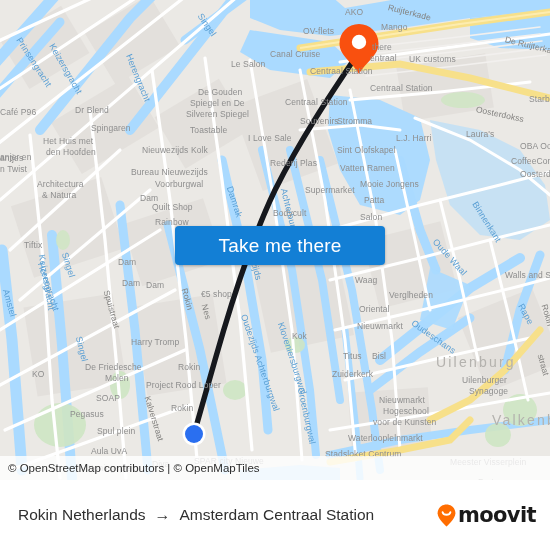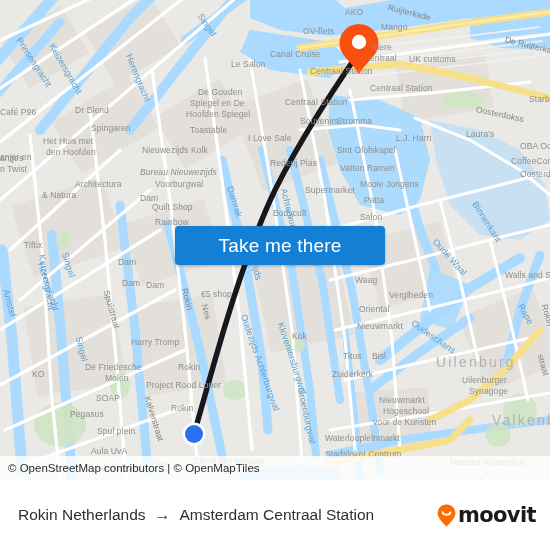--- a/index.html
+++ b/index.html
@@ -308,37 +308,37 @@
         <div class="map-label district" style="left: 436px; top: 355px;">Uilenburg</div>
         <div class="map-label district" style="left: 492px; top: 413px;">Valkenburg</div>
         <div class="map-label poi" style="left: 75px; top: 106px;">Dr Blend</div>
         <div class="map-label poi" style="left: 91px; top: 124px;">Spingaren</div>
         <div class="map-label poi" style="left: 43px; top: 137px;">Het Huis met</div>
         <div class="map-label poi" style="left: 46px; top: 148px;">den Hoofden</div>
         <div class="map-label poi" style="left: 0px; top: 108px;">Café P96</div>
         <div class="map-label poi" style="left: 0px; top: 154px;">antjes</div>
         <div class="map-label poi" style="left: 0px; top: 153px;">anjer en</div>
         <div class="map-label poi" style="left: 0px; top: 165px;">n Twist</div>
-        <div class="map-label poi" style="left: 37px; top: 180px; padding-left: 38px;">Architectura</div>
+        <div class="map-label poi" style="left: 37px; top: 180px;">Architectura</div>
         <div class="map-label poi" style="left: 42px; top: 191px;">&amp; Natura</div>
         <div class="map-label poi" style="left: 24px; top: 241px;">Tiftix</div>
         <div class="map-label poi" style="left: 118px; top: 258px;">Dam</div>
         <div class="map-label poi" style="left: 140px; top: 194px;">Dam</div>
         <div class="map-label poi" style="left: 122px; top: 279px;">Dam</div>
         <div class="map-label poi" style="left: 146px; top: 281px;">Dam</div>
         <div class="map-label poi" style="left: 231px; top: 60px;">Le Salon</div>
         <div class="map-label poi" style="left: 303px; top: 27px;">OV-flets</div>
         <div class="map-label poi" style="left: 270px; top: 50px;">Canal Cruise</div>
         <div class="map-label poi" style="left: 198px; top: 88px;">De Gouden</div>
         <div class="map-label poi" style="left: 190px; top: 99px;">Spiegel en De</div>
-        <div class="map-label poi" style="left: 186px; top: 110px;">Hoofden Spiegel</div>
+        <div class="map-label poi" style="left: 186px; top: 110px;">Silveren Spiegel</div>
         <div class="map-label poi" style="left: 190px; top: 126px;">Toastable</div>
         <div class="map-label poi" style="left: 248px; top: 134px;">I Love Sale</div>
         <div class="map-label poi" style="left: 142px; top: 146px;">Nieuwezijds Kolk</div>
-        <div class="map-label poi" style="left: 140px; top: 168px; font-style: italic;">Bureau Nieuwezijds</div>
+        <div class="map-label poi" style="left: 131px; top: 168px;">Bureau Nieuwezijds</div>
         <div class="map-label poi" style="left: 155px; top: 180px;">Voorburgwal</div>
         <div class="map-label poi" style="left: 152px; top: 203px;">Quilt Shop</div>
         <div class="map-label poi" style="left: 155px; top: 218px;">Rainbow</div>
         <div class="map-label poi" style="left: 285px; top: 98px;">Centraal Station</div>
         <div class="map-label poi" style="left: 310px; top: 67px;">Centraal Station</div>
         <div class="map-label poi" style="left: 370px; top: 84px;">Centraal Station</div>
         <div class="map-label poi" style="left: 300px; top: 117px;">Souvenirs</div>
         <div class="map-label poi" style="left: 337px; top: 117px;">Stromma</div>
         <div class="map-label poi" style="left: 270px; top: 159px;">Rederij Plas</div>
         <div class="map-label poi" style="left: 305px; top: 186px;">Supermarket</div>
@@ -353,21 +353,21 @@
         <div class="map-label poi" style="left: 357px; top: 322px;">Nieuwmarkt</div>
         <div class="map-label poi" style="left: 292px; top: 332px;">Kok</div>
         <div class="map-label poi" style="left: 343px; top: 352px;">Titus</div>
         <div class="map-label poi" style="left: 372px; top: 352px;">Bisl</div>
         <div class="map-label poi" style="left: 332px; top: 370px;">Zuiderkerk</div>
         <div class="map-label poi" style="left: 389px; top: 291px;">Verglheden</div>
         <div class="map-label poi" style="left: 505px; top: 271px;">Walls and Ski</div>
         <div class="map-label poi" style="left: 379px; top: 396px;">Nieuwmarkt</div>
         <div class="map-label poi" style="left: 383px; top: 407px;">Hogeschool</div>
         <div class="map-label poi" style="left: 373px; top: 418px;">voor de Kunsten</div>
-        <div class="map-label poi" style="left: 325px; top: 434px;">Waterlooplelnmarkt</div>
+        <div class="map-label poi" style="left: 348px; top: 434px;">Waterlooplelnmarkt</div>
         <div class="map-label poi" style="left: 325px; top: 450px;">Stadsloket Centrum</div>
         <div class="map-label poi" style="left: 462px; top: 376px;">Uilenburger</div>
         <div class="map-label poi" style="left: 469px; top: 387px;">Synagoge</div>
         <div class="map-label poi" style="left: 450px; top: 458px;">Meester Visserplein</div>
         <div class="map-label poi" style="left: 478px; top: 478px;">Portugese</div>
         <div class="map-label poi" style="left: 345px; top: 8px;">AKO</div>
         <div class="map-label poi" style="left: 381px; top: 23px;">Mango</div>
         <div class="map-label poi" style="left: 372px; top: 43px;">there</div>
         <div class="map-label poi" style="left: 370px; top: 54px;">entraal</div>
         <div class="map-label poi" style="left: 409px; top: 55px;">UK customs</div>

